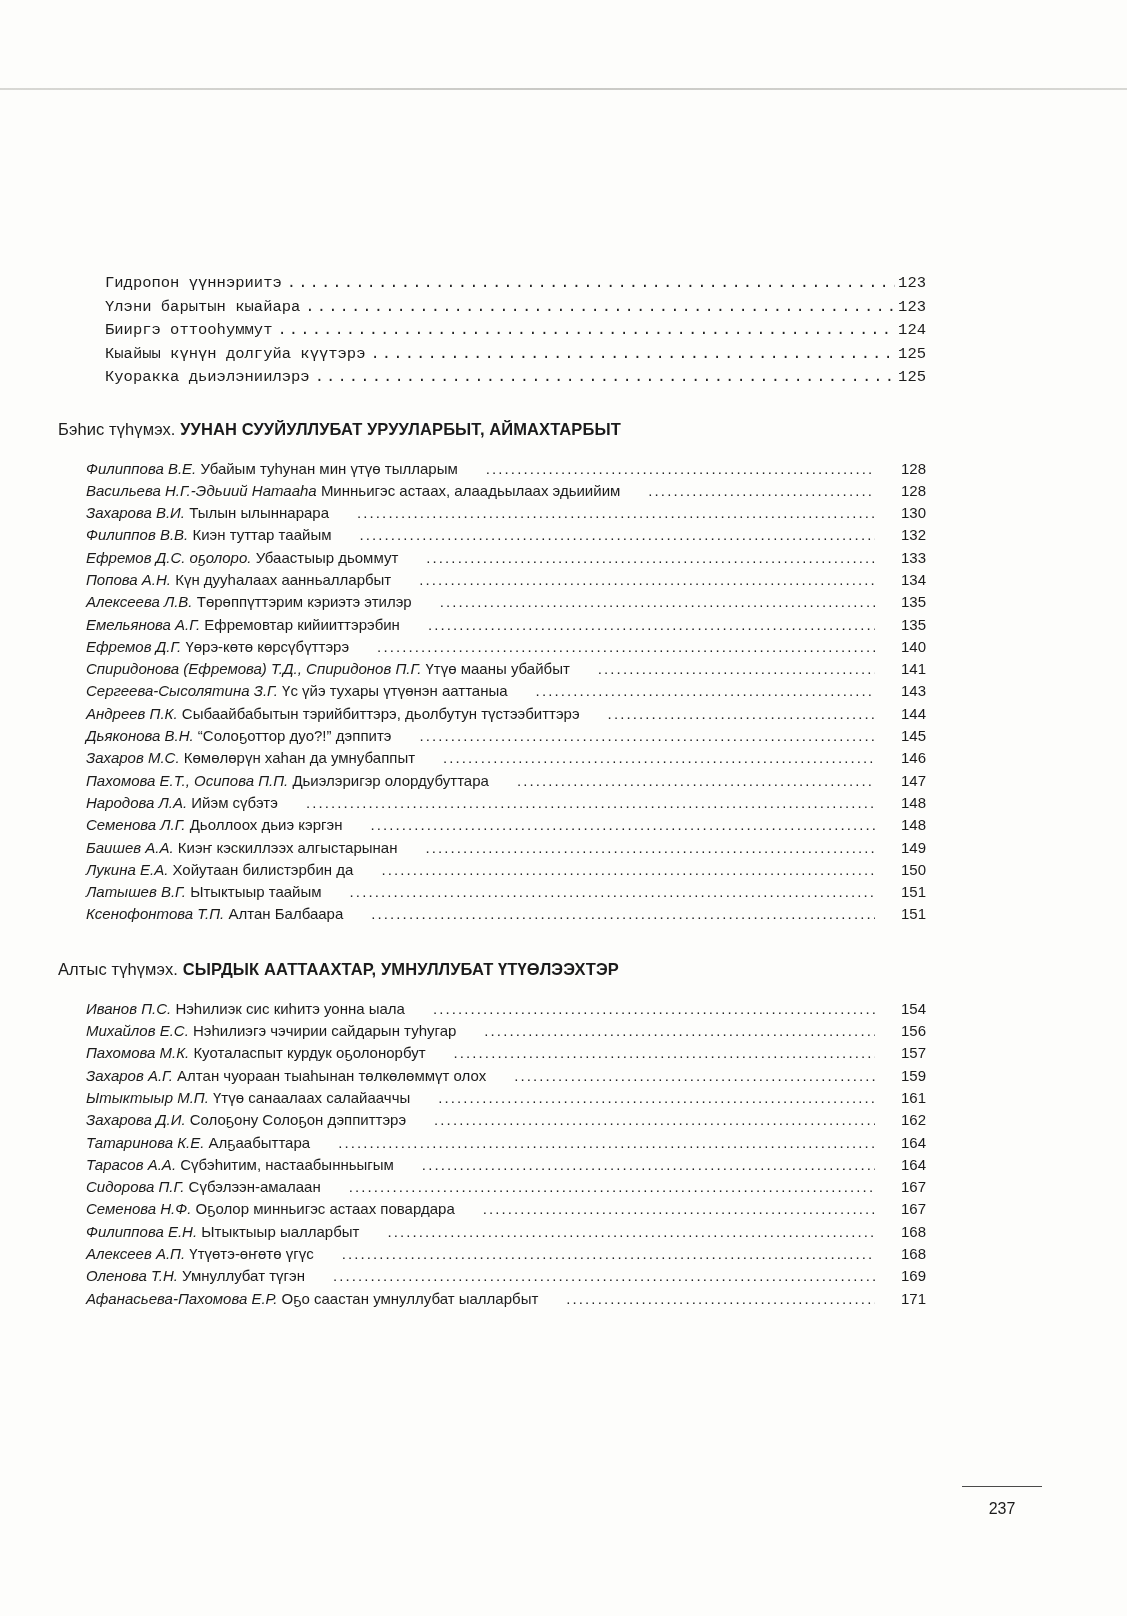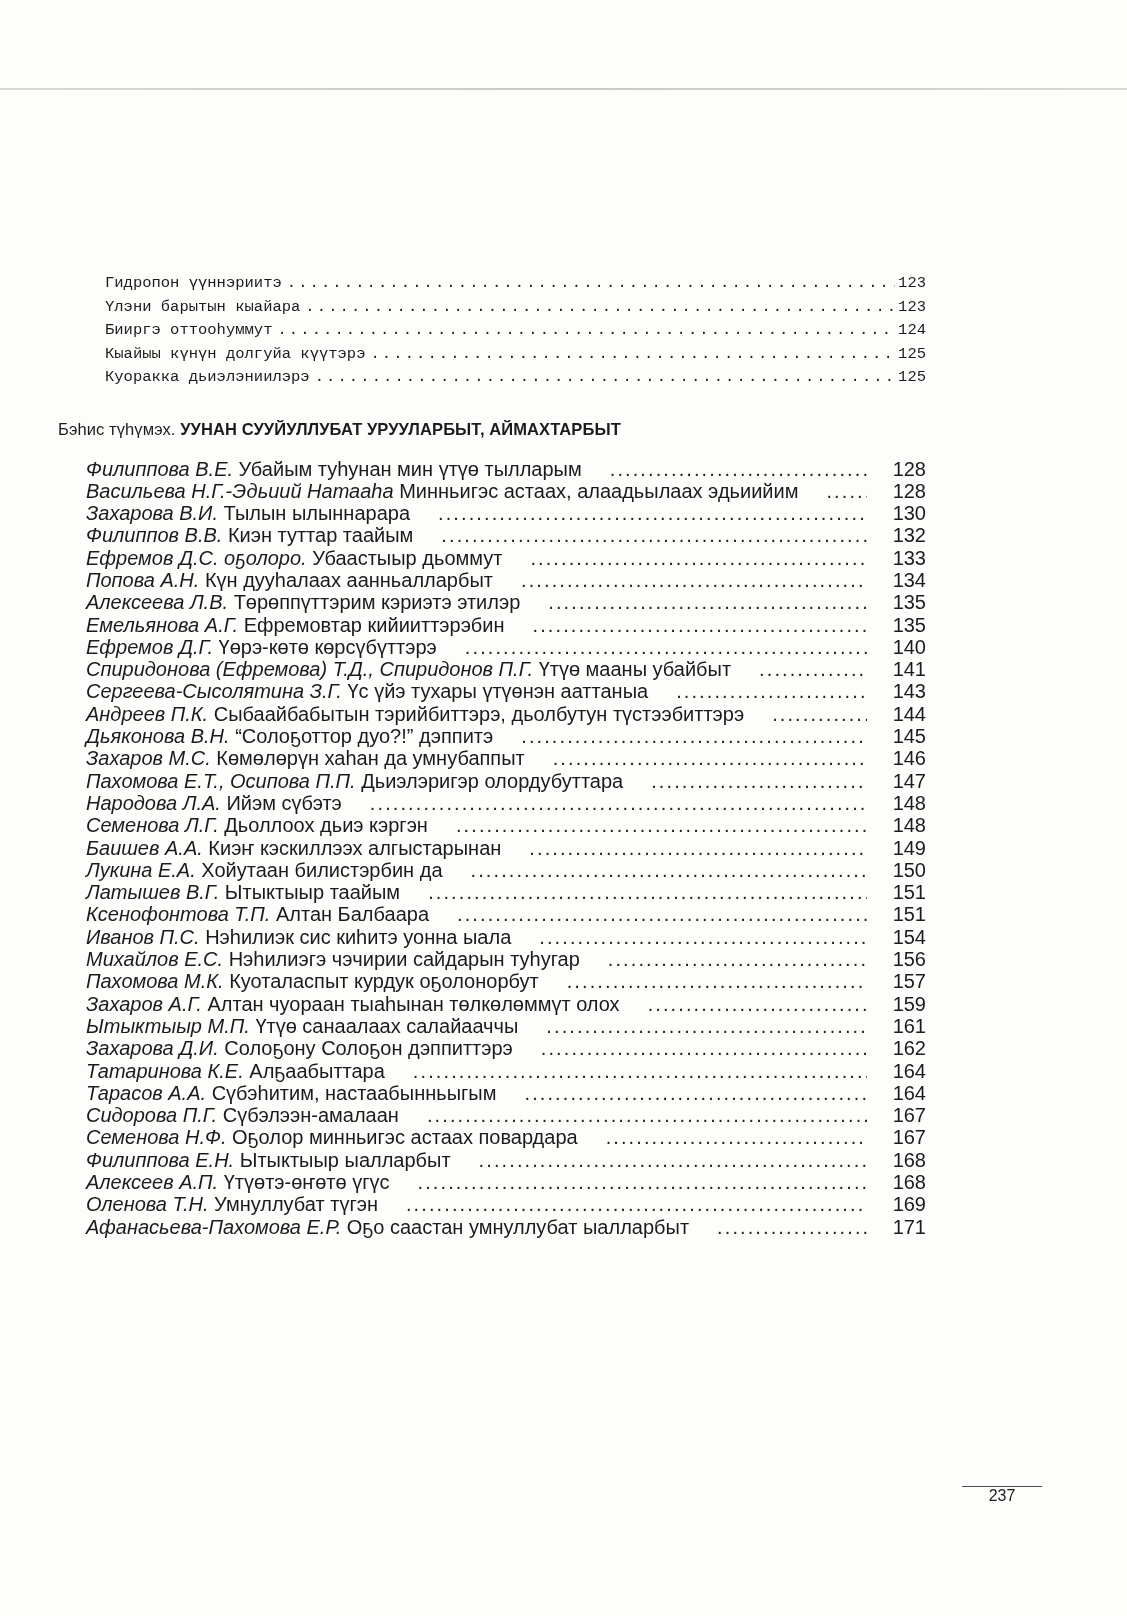--- a/index.html
+++ b/index.html
@@ -21,21 +21,21 @@
   .content {
     position: absolute;
     top: 272px; left: 58px;
     width: 868px;
   }
   ul { list-style: none; }
   .toc-row { display: flex; align-items: baseline; }
   .continuation { margin-left: 47px; font-family: Liberation Mono, monospace; }
   .continuation .toc-row { line-height: 23.5px; font-size: 15.5px; }
   .entries { margin-left: 28px; }
-  .entries .toc-row { line-height: 22.3px; font-size: 20px; gap: 23px; }
+  .entries .toc-row { line-height: 22.3px; font-size: 15px; gap: 23px; }
   .entry-text { white-space: nowrap; }
   .author { font-style: italic; }
   .leader {
     flex: 1 1 auto;
     overflow: hidden;
     white-space: nowrap;
     letter-spacing: 2.1px;
     margin: 0 3px 0 5px;
     color: #222;
   }
@@ -50,20 +50,21 @@
     margin: 28px 0 18px 0;
     letter-spacing: 0.1px;
   }
   .section-heading.second { margin-top: 32px; }
   .section-title { font-weight: 700; margin-top: 37px; }
   .footer {
     position: absolute;
     top: 1486px; left: 962px;
     width: 80px;
     border-top: 1px solid #4a4a4a;
+    padding-top: 13px;
     text-align: center;
     font-size: 16px;
     color: #1b1b1b;
   }
 </style>
 </head>
 <body>
 
 <div class="page">
 
@@ -232,20 +233,24 @@
           <span class="pg">151</span>
         </li>
 
         <li class="toc-row">
           <span class="entry-text"><i class="author">Ксенофонтова Т.П.</i> <span class="title">Алтан Балбаара</span></span>
           <span class="leader"></span>
           <span class="pg">151</span>
         </li>
       </ul>
 
+    <h2 class="section-heading second">
+      <span class="section-label">Алтыс түһүмэх.</span>
+      <span class="section-title">СЫРДЫК ААТТААХТАР, УМНУЛЛУБАТ ҮТҮӨЛЭЭХТЭР</span>
+    </h2>
 
     <ul class="toc entries">
 
         <li class="toc-row">
           <span class="entry-text"><i class="author">Иванов П.С.</i> <span class="title">Нэһилиэк сис киһитэ уонна ыала</span></span>
           <span class="leader"></span>
           <span class="pg">154</span>
         </li>
 
         <li class="toc-row">

